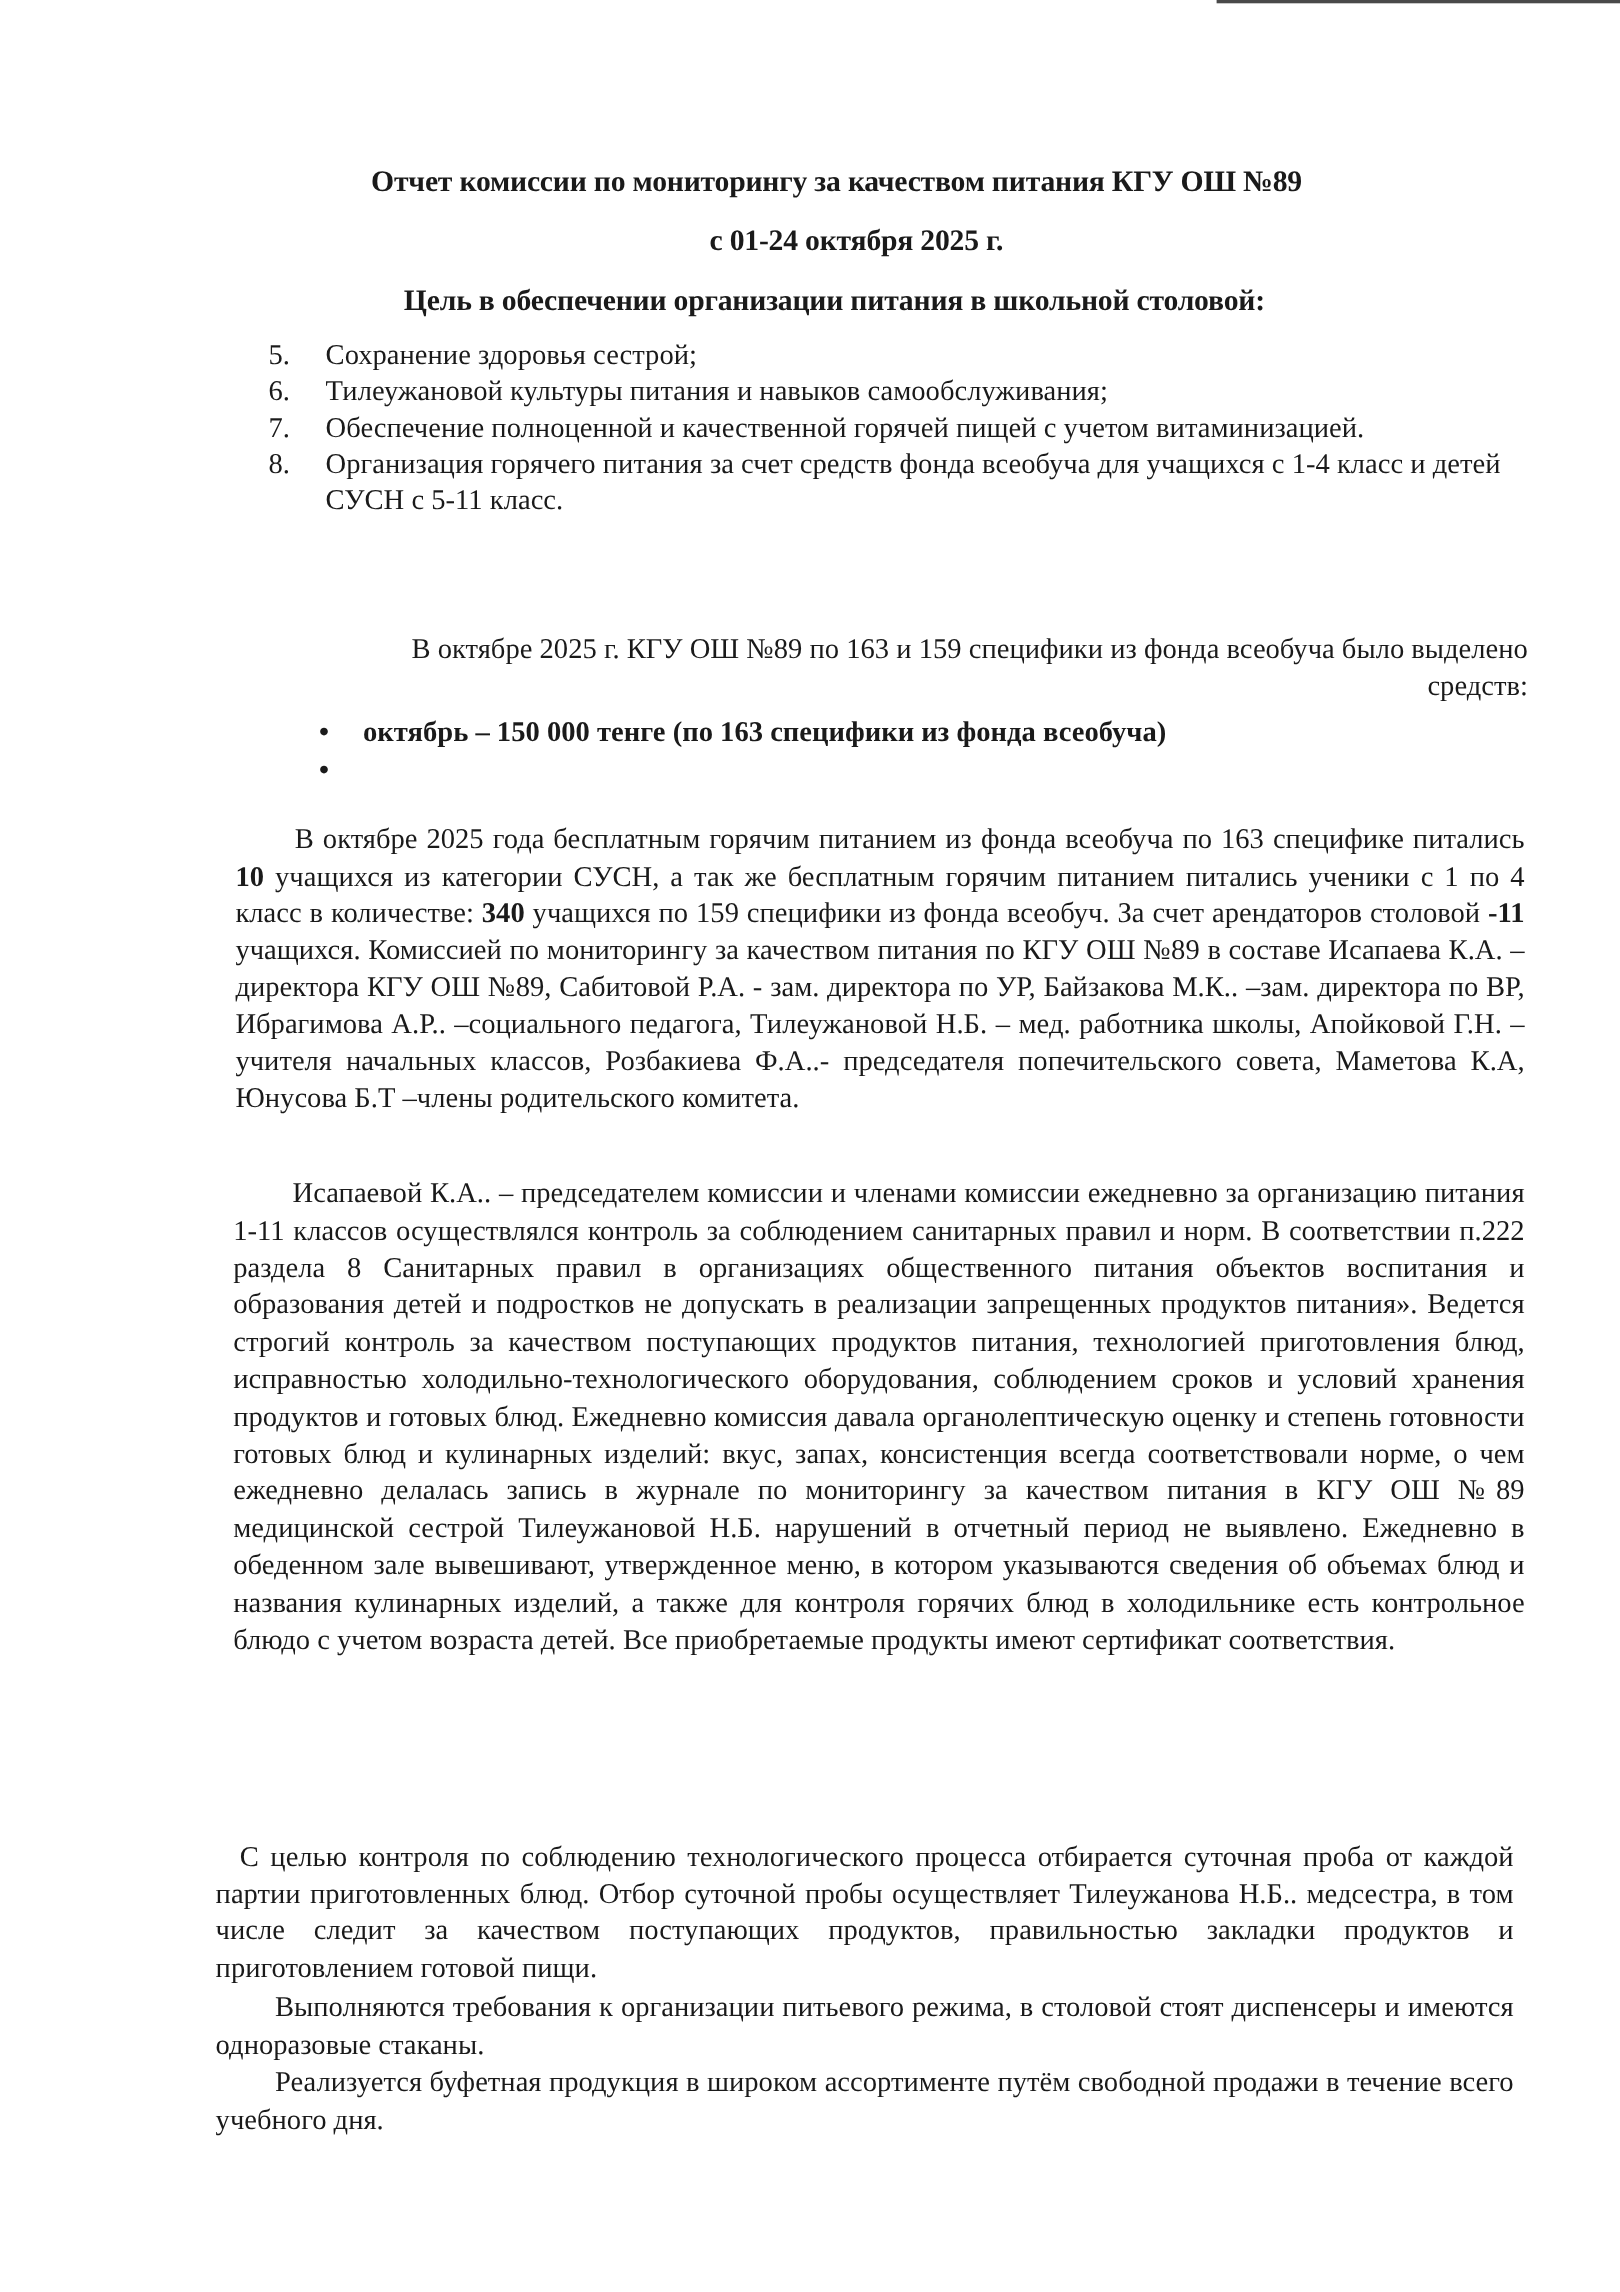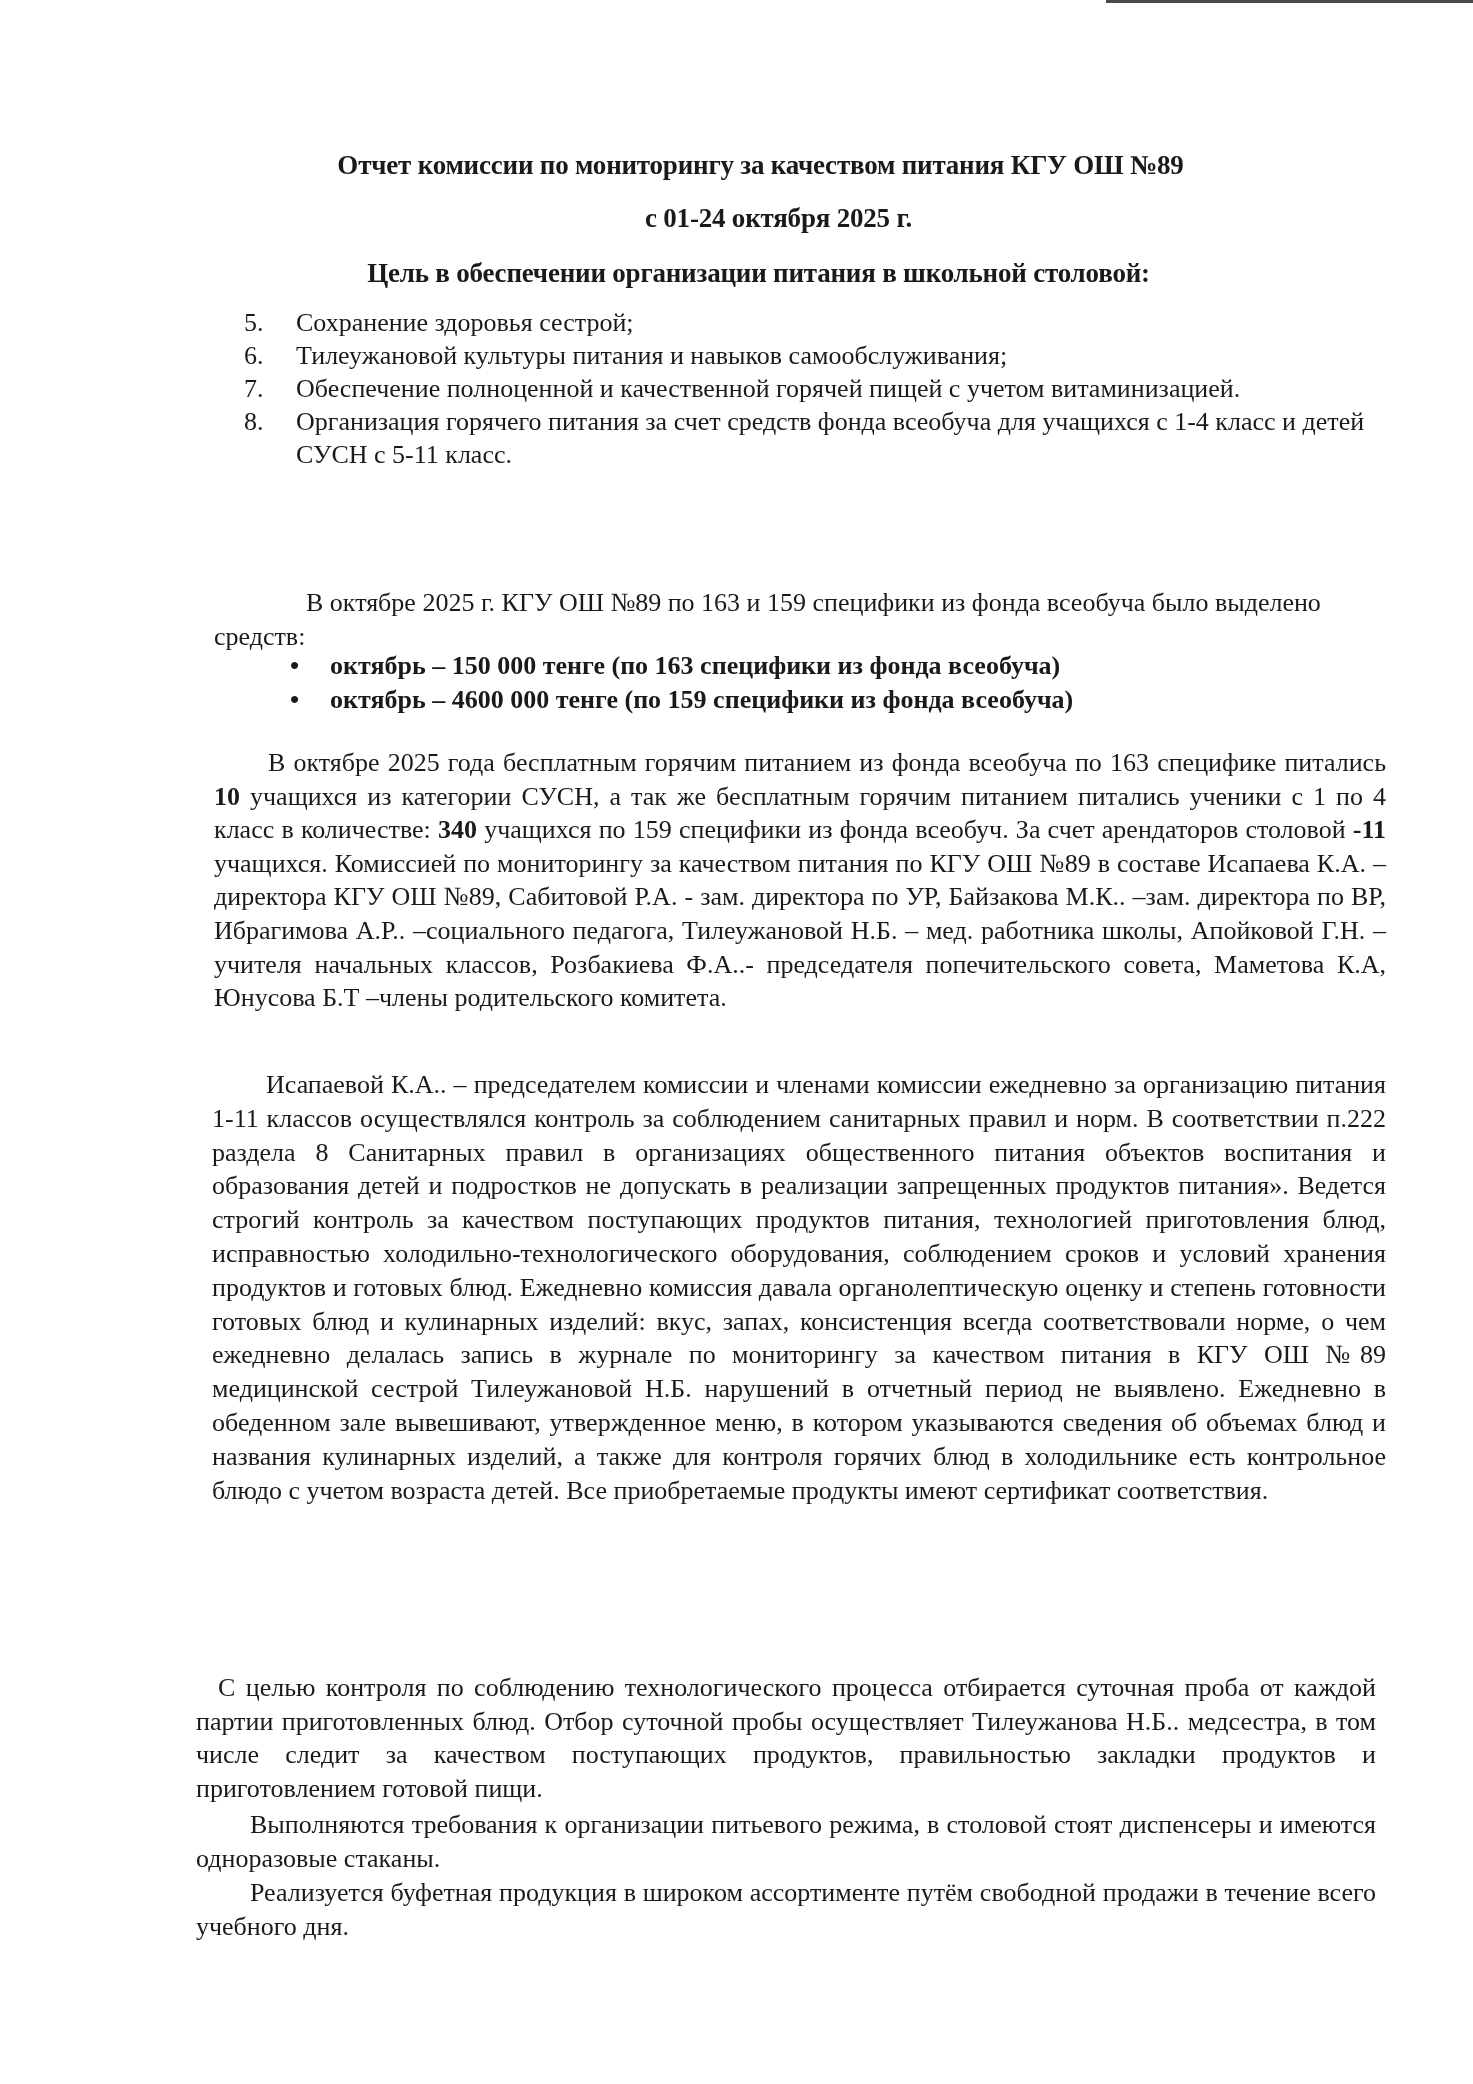--- a/index.html
+++ b/index.html
@@ -22,21 +22,21 @@
     .goals {
       position: absolute; top: 306px; left: 244px; width: 1130px;
       margin: 0; padding: 0; list-style: none; font-size: 26px; line-height: 33px;
     }
     .goals li { position: relative; padding-left: 52px; }
     .goals li .num { position: absolute; left: 0; top: 0; }
     .para {
       position: absolute; font-size: 26px; line-height: 33.5px; text-align: justify;
       margin: 0;
     }
-    .p-alloc { top: 586px; left: 214px; width: 1175px; text-indent: 92px; text-align: left; }
+    .p-alloc { top: 573px; left: 214px; width: 1175px; text-indent: 92px; text-align: right; }
     .bullets {
       position: absolute; top: 649px; left: 290px; margin: 0; padding: 0; list-style: none;
       font-size: 26px; line-height: 34px; font-weight: bold;
     }
     .bullets li { position: relative; padding-left: 40px; }
     .bullets li .dot { position: absolute; left: 0; top: 0; font-weight: bold; }
     .p-main { top: 746px; left: 214px; width: 1172px; text-indent: 54px; line-height: 33.6px; }
     .p-main b { font-weight: bold; }
     .p-control { top: 1068px; left: 212px; width: 1174px; text-indent: 54px; line-height: 33.8px; }
     .p-sample { top: 1671px; left: 196px; width: 1180px; text-indent: 22px; line-height: 33.5px; }
@@ -74,21 +74,20 @@
 
   <p class="para p-alloc">В  октябре 2025 г.  КГУ ОШ №89 по 163 и 159 специфики из фонда всеобуча было выделено средств:</p>
 
   <ul class="bullets">
     <li>
       <span class="dot">•</span>
       <span>октябрь – 150 000 тенге (по 163 специфики из фонда всеобуча)</span>
     </li>
     <li>
       <span class="dot">•</span>
-      <span>октябрь – 4600 000 тенге (по 159 специфики из фонда всеобуча)</span>
     </li>
   </ul>
 
   <p class="para p-main"><span>В октябре 2025 года бесплатным горячим питанием из фонда всеобуча по 163 специфике питались </span><b>10</b><span> учащихся из категории СУСН, а так же бесплатным горячим питанием питались ученики с 1 по 4 класс в количестве: </span><b>340</b><span> учащихся по 159 специфики из фонда всеобуч. За счет арендаторов столовой </span><b>-11</b><span> учащихся. Комиссией по мониторингу за качеством питания по КГУ ОШ №89 в составе Исапаева К.А. –  директора КГУ ОШ №89,  Сабитовой Р.А. - зам. директора по УР, Байзакова М.К.. –зам. директора по ВР,  Ибрагимова А.Р.. –социального педагога, Тилеужановой Н.Б. – мед. работника школы,  Апойковой Г.Н. – учителя начальных классов, Розбакиева Ф.А..- председателя попечительского совета, Маметова К.А, Юнусова Б.Т –члены родительского комитета.</span></p>
 
   <p class="para p-control">Исапаевой К.А.. – председателем комиссии  и членами  комиссии   ежедневно  за организацию питания 1-11 классов осуществлялся контроль  за соблюдением санитарных правил и норм. В соответствии п.222 раздела 8 Санитарных правил  в организациях общественного питания объектов воспитания и образования детей и подростков не допускать  в реализации запрещенных продуктов питания».  Ведется строгий контроль за качеством  поступающих  продуктов  питания,  технологией  приготовления  блюд, исправностью  холодильно-технологического  оборудования,  соблюдением  сроков  и условий  хранения  продуктов  и  готовых блюд.  Ежедневно  комиссия  давала органолептическую оценку и степень готовности готовых блюд и кулинарных изделий: вкус, запах, консистенция всегда соответствовали норме, о чем ежедневно делалась запись в журнале по мониторингу за качеством питания в КГУ ОШ №89 медицинской сестрой Тилеужановой Н.Б.  нарушений в отчетный период не выявлено. Ежедневно в обеденном зале вывешивают, утвержденное меню, в котором указываются сведения об объемах блюд и названия кулинарных изделий, а также для контроля горячих блюд в холодильнике есть контрольное блюдо с учетом возраста детей. Все приобретаемые продукты имеют сертификат соответствия.</p>
 
   <p class="para p-sample">С целью контроля по соблюдению технологического процесса отбирается суточная проба от каждой партии приготовленных блюд. Отбор суточной пробы осуществляет Тилеужанова Н.Б..  медсестра, в том числе следит за качеством поступающих продуктов, правильностью закладки продуктов и приготовлением готовой пищи.</p>
 
   <p class="para p-water">Выполняются  требования  к  организации  питьевого  режима,  в  столовой стоят диспенсеры и имеются одноразовые стаканы.</p>

